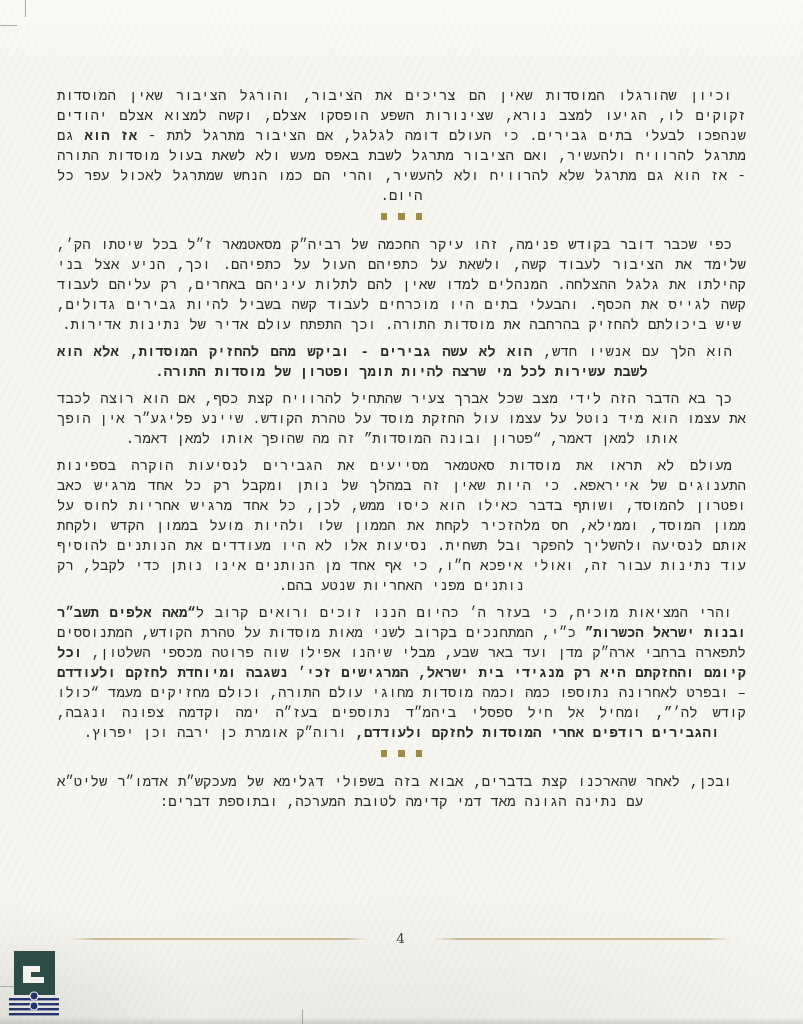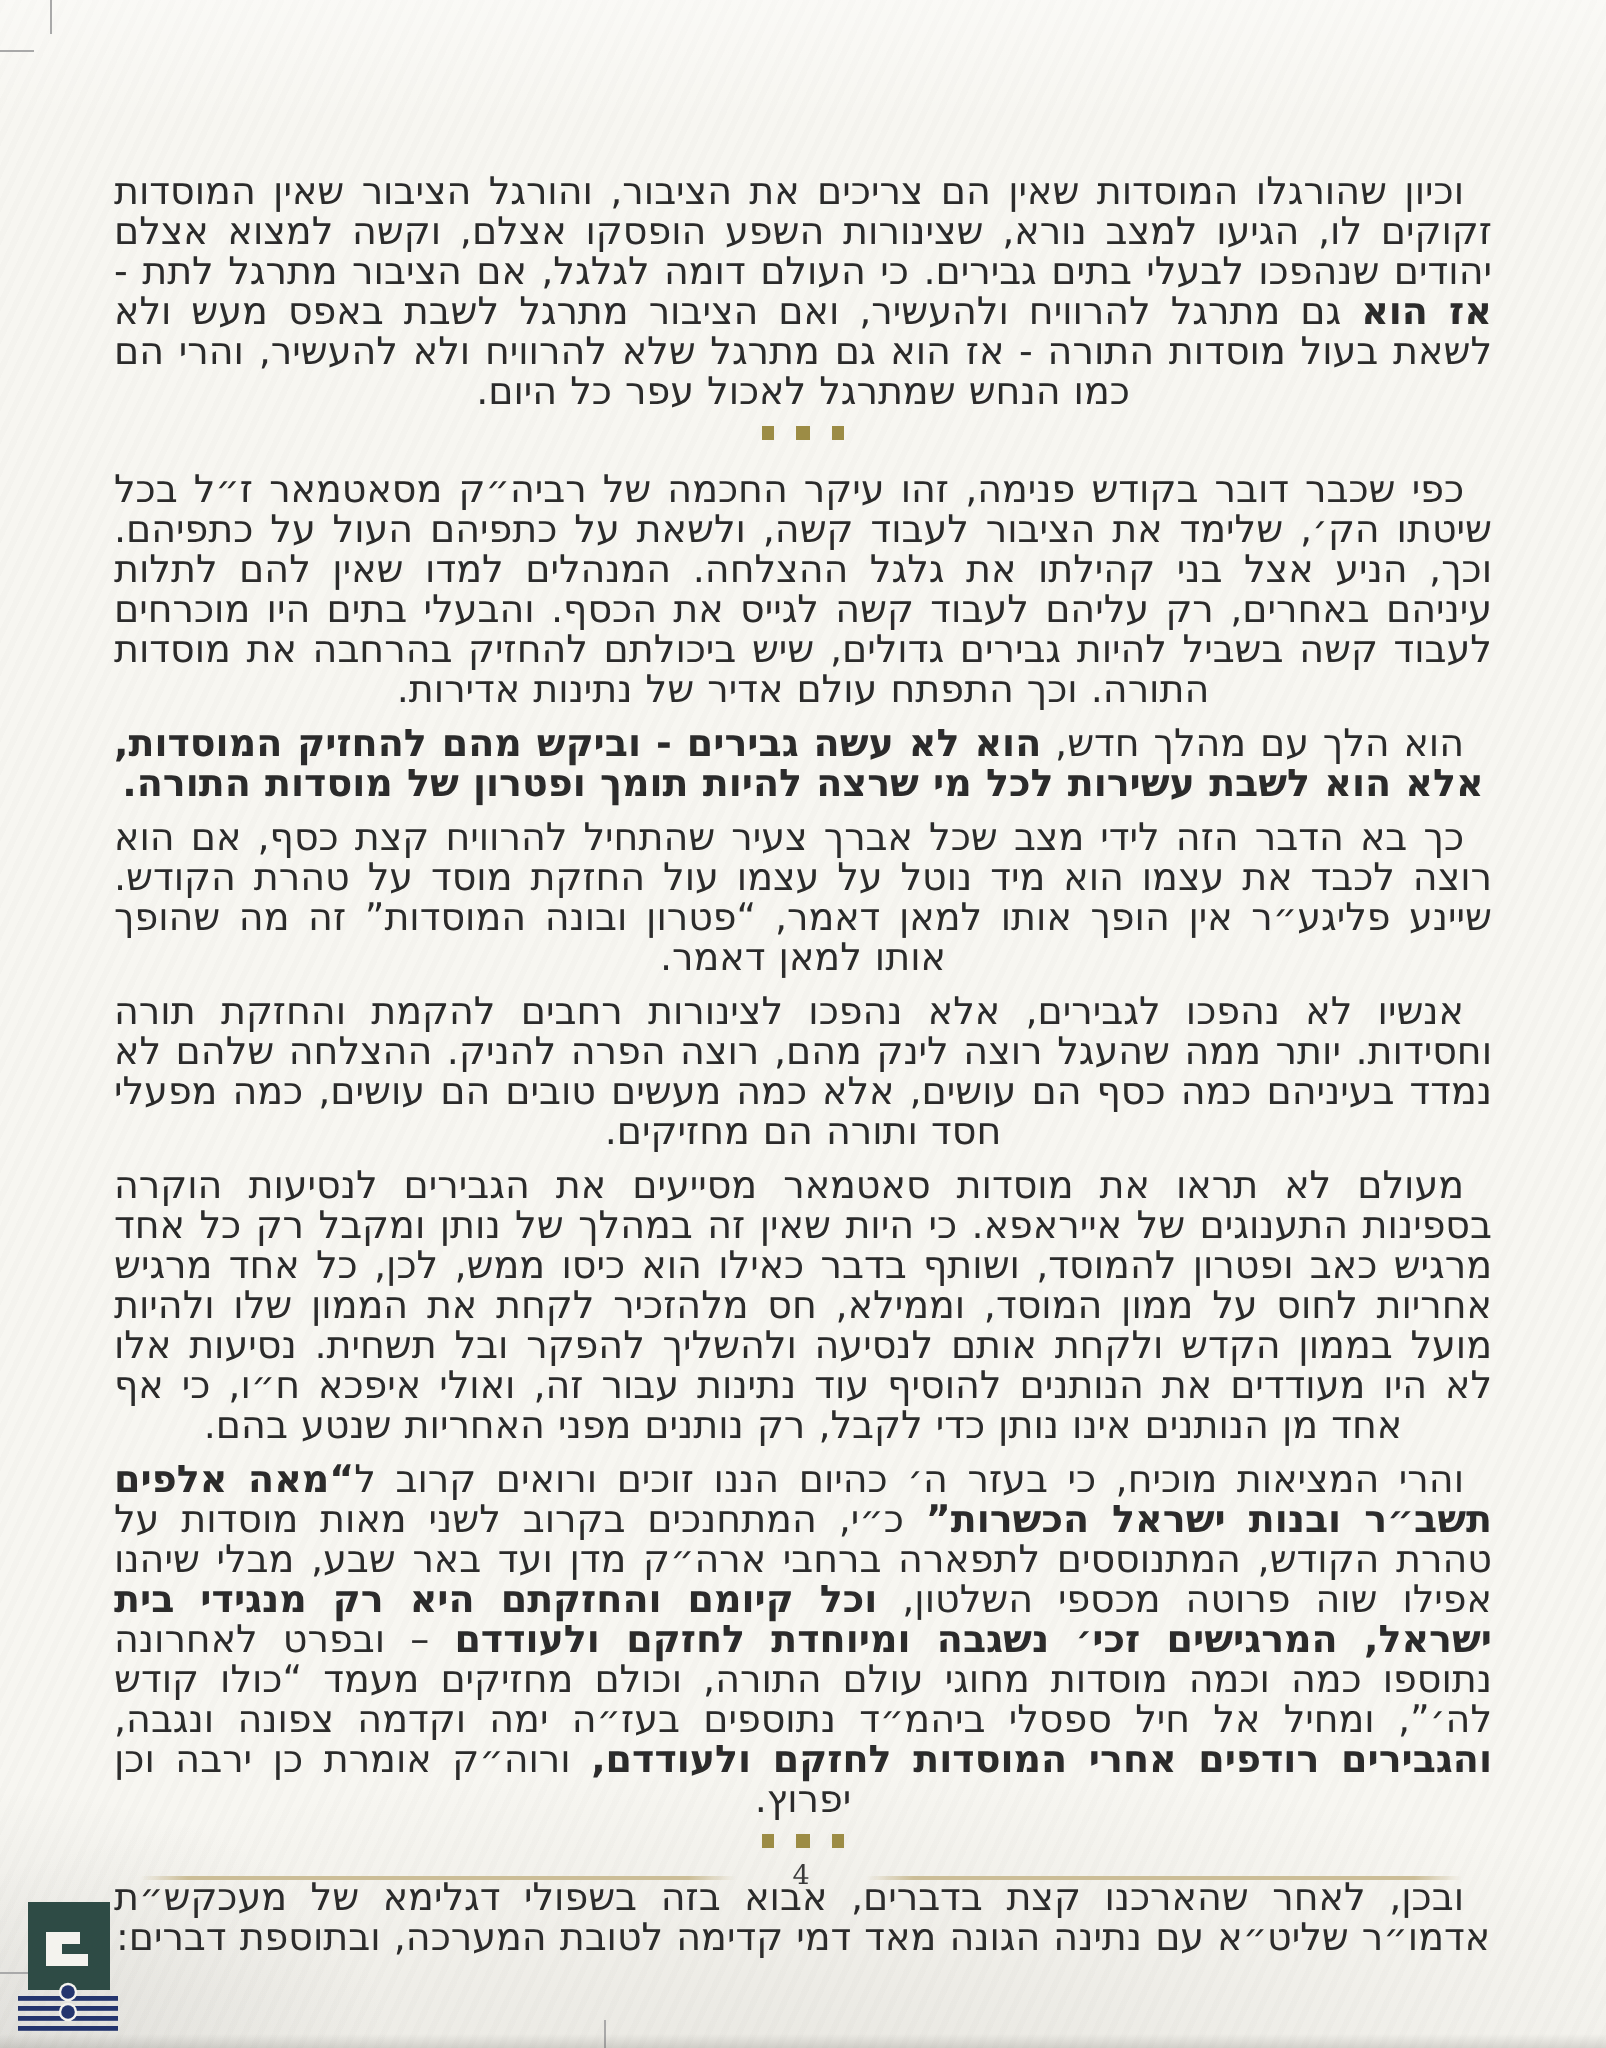--- a/index.html
+++ b/index.html
@@ -32,21 +32,21 @@
     position:absolute;left:0;right:0;bottom:0;height:7px;pointer-events:none;
     background:linear-gradient(180deg, rgba(0,0,0,0), rgba(90,88,80,.18));
   }
   
   .crop{position:absolute;background:var(--crop-mark);}
   .crop.v{width:1px;}
   .crop.h{height:1px;}
   
   .text-column{
     position:absolute;top:86px;right:57px;left:57px;
-    font-size:19px;line-height:20px;
+    font-size:14px;line-height:20px;font-family:Liberation Mono, monospace;
   }
   p.para{
     margin:0 0 7px 0;
     text-align:justify;
     text-align-last:center;
     -moz-text-align-last:center;
     text-indent:14px;
     word-spacing:.5px;
   }
   p.para .bold{font-weight:bold;}
@@ -84,23 +84,22 @@
 <div class="crop v" style="left:302px;top:1010px;height:14px;"></div>
 
 <div class="text-column">
     <p class="para"><span>וכיון שהורגלו המוסדות שאין הם צריכים את הציבור, והורגל הציבור שאין המוסדות זקוקים לו, הגיעו למצב נורא, שצינורות השפע הופסקו אצלם, וקשה למצוא אצלם יהודים שנהפכו לבעלי בתים גבירים. כי העולם דומה לגלגל, אם הציבור מתרגל לתת - </span><span class="bold">אז הוא</span><span> גם מתרגל להרוויח ולהעשיר, ואם הציבור מתרגל לשבת באפס מעש ולא לשאת בעול מוסדות התורה - אז הוא גם מתרגל שלא להרוויח ולא להעשיר, והרי הם כמו הנחש שמתרגל לאכול עפר כל היום.</span></p>
     <div class="separator">
       <span class="sq"></span>
       <span class="sq"></span>
       <span class="sq"></span>
     </div>
     <p class="para"><span>כפי שכבר דובר בקודש פנימה, זהו עיקר החכמה של רביה״ק מסאטמאר ז״ל בכל שיטתו הק׳, שלימד את הציבור לעבוד קשה, ולשאת על כתפיהם העול על כתפיהם. וכך, הניע אצל בני קהילתו את גלגל ההצלחה. המנהלים למדו שאין להם לתלות עיניהם באחרים, רק עליהם לעבוד קשה לגייס את הכסף. והבעלי בתים היו מוכרחים לעבוד קשה בשביל להיות גבירים גדולים, שיש ביכולתם להחזיק בהרחבה את מוסדות התורה. וכך התפתח עולם אדיר של נתינות אדירות.</span></p>
-    <p class="para"><span>הוא הלך עם מהלך חדש, </span><span class="bold">הוא לא עשה גבירים - וביקש מהם להחזיק המוסדות, אלא הוא לשבת עשירות לכל מי שרצה להיות תומך ופטרון של מוסדות התורה.</span></p>
+    <p class="para"><span>הוא הלך עם אנשיו חדש, </span><span class="bold">הוא לא עשה גבירים - וביקש מהם להחזיק המוסדות, אלא הוא לשבת עשירות לכל מי שרצה להיות תומך ופטרון של מוסדות התורה.</span></p>
     <p class="para"><span>כך בא הדבר הזה לידי מצב שכל אברך צעיר שהתחיל להרוויח קצת כסף, אם הוא רוצה לכבד את עצמו הוא מיד נוטל על עצמו עול החזקת מוסד על טהרת הקודש. שיינע פליגע״ר אין הופך אותו למאן דאמר, “פטרון ובונה המוסדות” זה מה שהופך אותו למאן דאמר.</span></p>
-    <p class="para"><span>אנשיו לא נהפכו לגבירים, אלא נהפכו לצינורות רחבים להקמת והחזקת תורה וחסידות. יותר ממה שהעגל רוצה לינק מהם, רוצה הפרה להניק. ההצלחה שלהם לא נמדד בעיניהם כמה כסף הם עושים, אלא כמה מעשים טובים הם עושים, כמה מפעלי חסד ותורה הם מחזיקים.</span></p>
     <p class="para"><span>מעולם לא תראו את מוסדות סאטמאר מסייעים את הגבירים לנסיעות הוקרה בספינות התענוגים של אייראפא. כי היות שאין זה במהלך של נותן ומקבל רק כל אחד מרגיש כאב ופטרון להמוסד, ושותף בדבר כאילו הוא כיסו ממש, לכן, כל אחד מרגיש אחריות לחוס על ממון המוסד, וממילא, חס מלהזכיר לקחת את הממון שלו ולהיות מועל בממון הקדש ולקחת אותם לנסיעה ולהשליך להפקר ובל תשחית. נסיעות אלו לא היו מעודדים את הנותנים להוסיף עוד נתינות עבור זה, ואולי איפכא ח״ו, כי אף אחד מן הנותנים אינו נותן כדי לקבל, רק נותנים מפני האחריות שנטע בהם.</span></p>
     <p class="para"><span>והרי המציאות מוכיח, כי בעזר ה׳ כהיום הננו זוכים ורואים קרוב ל</span><span class="bold">“מאה אלפים תשב״ר ובנות ישראל הכשרות”</span><span> כ״י, המתחנכים בקרוב לשני מאות מוסדות על טהרת הקודש, המתנוססים לתפארה ברחבי ארה״ק מדן ועד באר שבע, מבלי שיהנו אפילו שוה פרוטה מכספי השלטון, </span><span class="bold">וכל קיומם והחזקתם היא רק מנגידי בית ישראל, המרגישים זכי׳ נשגבה ומיוחדת לחזקם ולעודדם</span><span> – ובפרט לאחרונה נתוספו כמה וכמה מוסדות מחוגי עולם התורה, וכולם מחזיקים מעמד “כולו קודש לה׳”, ומחיל אל חיל ספסלי ביהמ״ד נתוספים בעז״ה ימה וקדמה צפונה ונגבה, </span><span class="bold">והגבירים רודפים אחרי המוסדות לחזקם ולעודדם,</span><span> ורוה״ק אומרת כן ירבה וכן יפרוץ.</span></p>
     <div class="separator">
       <span class="sq"></span>
       <span class="sq"></span>
       <span class="sq"></span>
     </div>
     <p class="para"><span>ובכן, לאחר שהארכנו קצת בדברים, אבוא בזה בשפולי דגלימא של מעכקש״ת אדמו״ר שליט״א עם נתינה הגונה מאד דמי קדימה לטובת המערכה, ובתוספת דברים:</span></p>
   </div>
 

